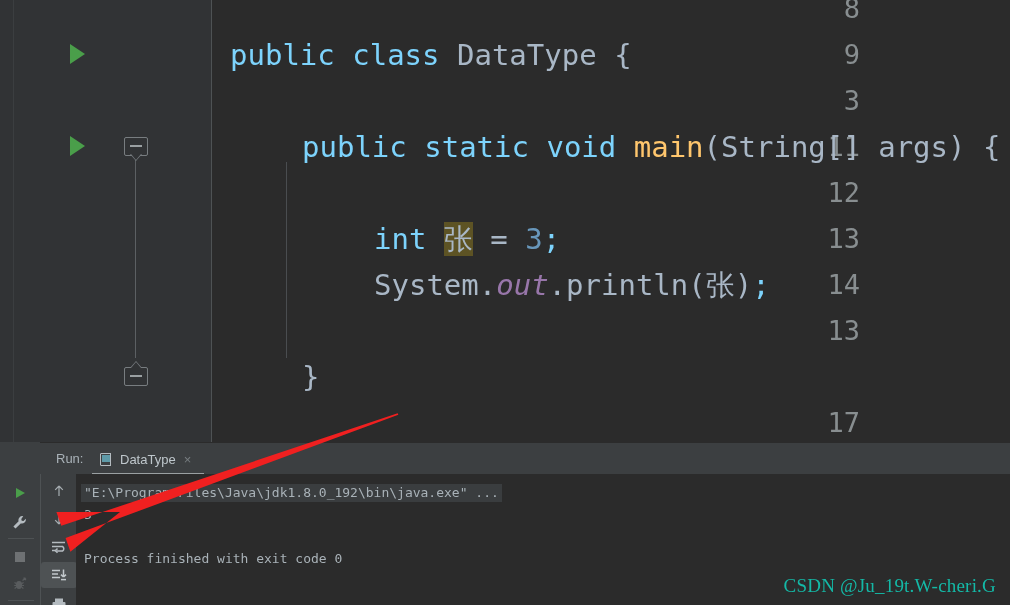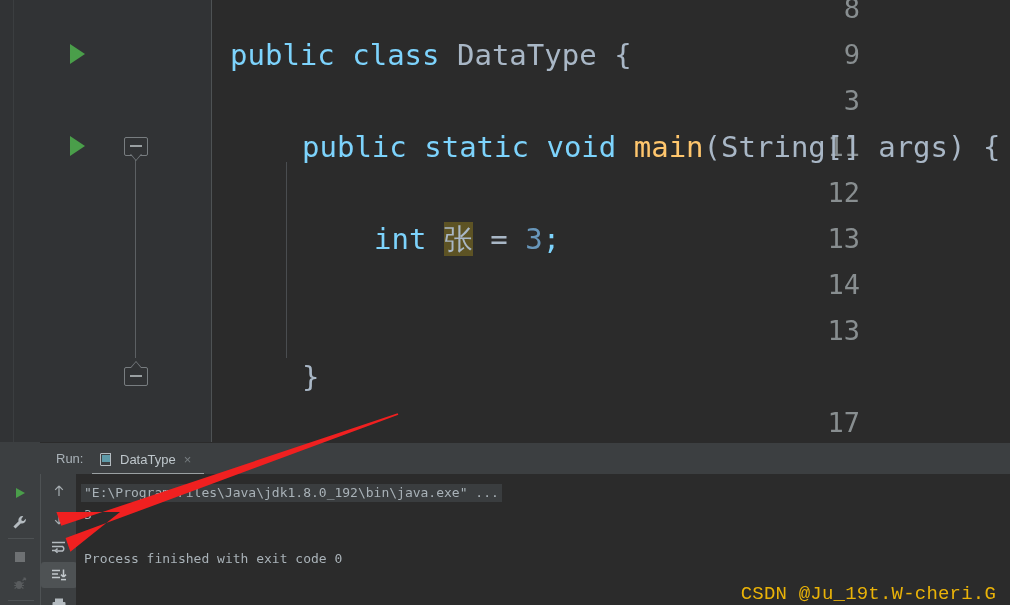--- a/index.html
+++ b/index.html
@@ -183,23 +183,23 @@
   }
   .cline.cmd { background:#3a3d3f; padding:0 3px; left:5px; }
 
   
   .arrow-svg {
     position:absolute; left:0; top:0; width:1010px; height:605px;
     pointer-events:none;
   }
 
   .watermark {
-    position:absolute; right:14px; bottom:0;
-    font-family:Liberation Mono, monospace;
-    font-size:19px; color:#eab308;
+    position:absolute; right:14px; bottom:8px;
+    font-family:Liberation Serif, serif;
+    font-size:19px; color:#14b8a6;
     letter-spacing:0.2px;
   }
 </style>
 </head>
 <body>
 
 <div id="app">
 
   <div class="editor">
     <div class="gutter-strip"></div>
@@ -238,20 +238,21 @@
         </div>
         <div class="erow" style="top: 170px;">
           <div class="lnum">12</div>
         </div>
         <div class="erow" style="top: 216px;">
           <div class="lnum">13</div>
           <div class="codeline" style="left: 374px;"><span class="kw">int </span><span class="hl">张</span><span class="plain"> = </span><span class="num">3</span><span class="kw">;</span></div>
         </div>
         <div class="erow" style="top: 262px;">
           <div class="lnum">14</div>
+          <div class="codeline" style="left: 374px;"><span class="plain">System.</span><span class="fld">out</span><span class="plain">.println(张)</span><span class="kw">;</span></div>
         </div>
         <div class="erow" style="top: 308px;">
           <div class="lnum">13</div>
         </div>
         <div class="erow" style="top: 354px;">
           <div class="foldmark close" style="top: 13px;">
             <span class="box"></span>
             <span class="dash"></span>
             <span class="tail"></span>
             <span class="tail2"></span>

